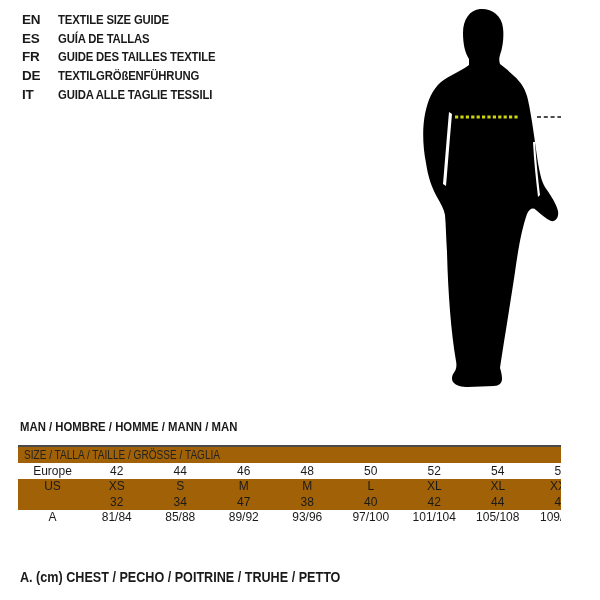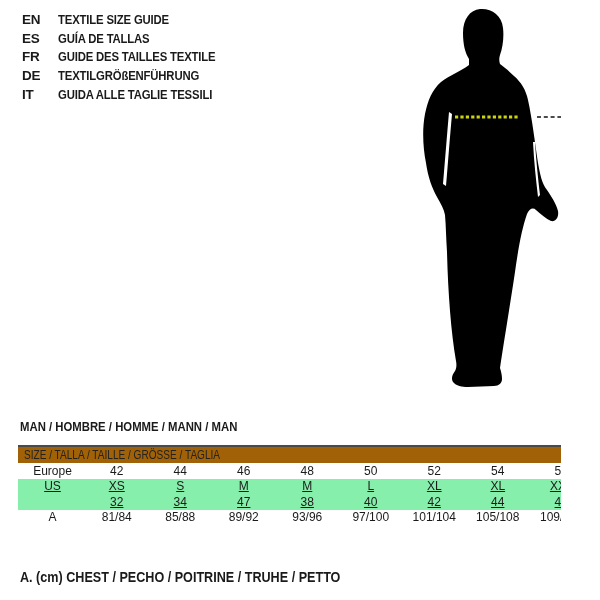--- a/index.html
+++ b/index.html
@@ -25,21 +25,21 @@
 
   
   .section-title { position:absolute; left:20px; top:419px; font-weight:bold; font-size:13.5px; }
 
   
   .size-table { position:absolute; left:18px; top:445px; width:575px; border-top:2px solid #4a4a4a; font-size:12px; }
   .thead { height:16px; background:#a16207; display:flex; align-items:center; padding-left:6px; color:#222; }
   .trow { display:grid; grid-template-columns:67px repeat(8, 1fr); height:15.5px; align-items:center; }
   .trow .rlabel { padding-left:2px; text-align:center; }
   .trow .cell { text-align:center; }
-  .row-alt { background:#86efac;text-decoration:underline; }
+  .row-alt { background:#a16207; }
 
   
   .footnote { position:absolute; left:20px; top:568px; font-weight:bold; font-size:15px; }
 </style>
 </head>
 <body>
 
 <div class="canvas">
 
   <div class="legend">

